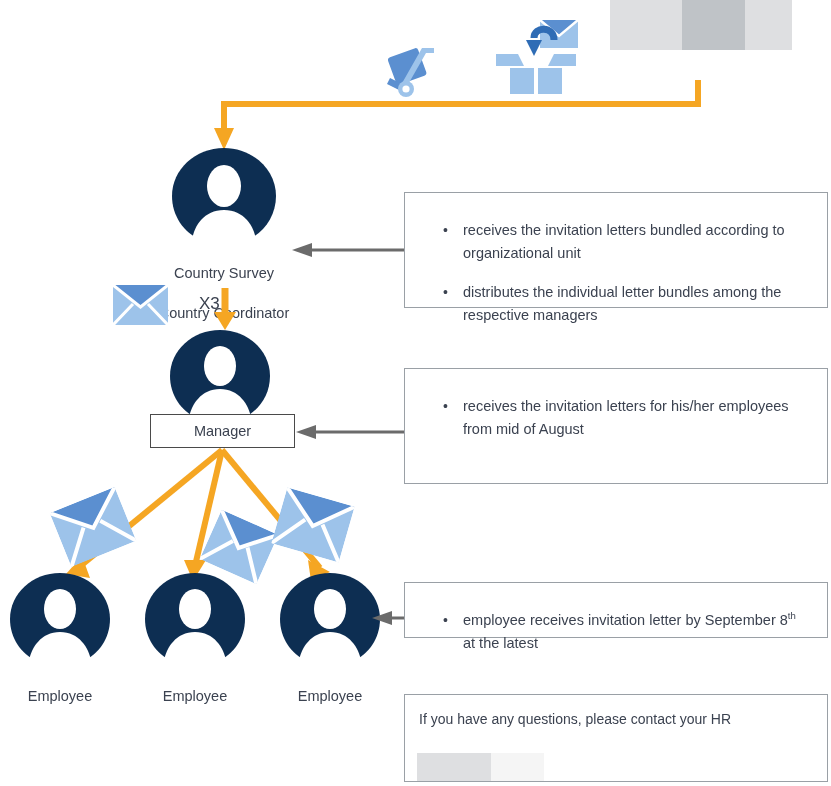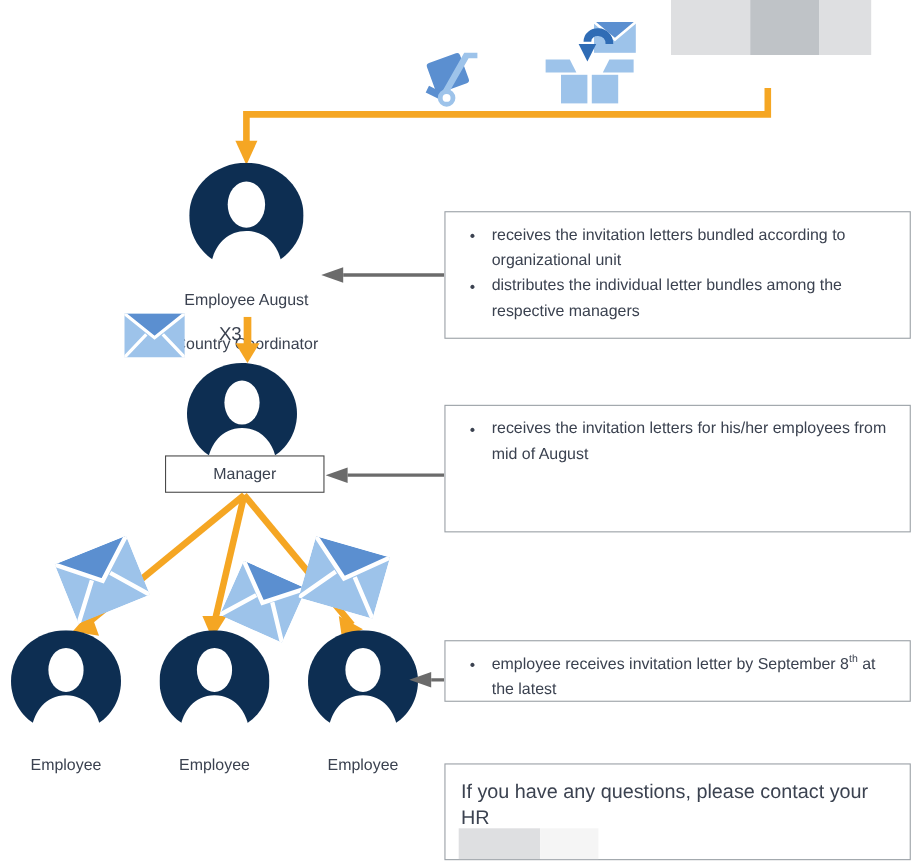--- a/index.html
+++ b/index.html
@@ -42,36 +42,36 @@
     box-sizing:border-box;
     padding:10px 12px 10px 16px;
   }
   .infobox ul{margin:0;padding:0;list-style:none;}
   .infobox li{
     position:relative;
     padding-left:26px;
     font-size:14.5px;
     line-height:23px;
     color:#3b4250;
-    margin:0;
+    margin:16px;
   }
   .infobox li::before{
     content:"\2022";
     position:absolute;left:6px;top:0;
     font-size:14px;color:#3b4250;
   }
   .plainbox{
     position:absolute;
     border:1px solid #9aa0a6;
     background:#ffffff;
     box-sizing:border-box;
     padding:12px 14px;
   }
   .plainbox p{
-    margin:0;font-size:18px;line-height:24px;color:#3b4250;
+    margin:0;font-size:14px;line-height:24px;color:#3b4250;
   }
   sup{font-size:0.66em;vertical-align:super;line-height:0;}
 
   .xlabel{
     position:absolute;font-size:17px;color:#3b4250;
   }
 </style>
 </head>
 <body>
 
@@ -120,21 +120,21 @@
 
   <div class="avatar" style="left:172px;top:148px;">
     <svg width="104" height="96" viewBox="0 0 104 96">
       <path d="M52 0 C80.7 0 104 21.5 104 48 C104 68 92 85 75 92 L29 92 C12 85 0 68 0 48 C0 21.5 23.3 0 52 0 Z" fill="#0d2e52"></path>
       <ellipse cx="52" cy="38" rx="17" ry="21" fill="#ffffff"></ellipse>
       <path d="M52 62 C72 62 82 78 84 92 L20 92 C22 78 32 62 52 62 Z" fill="#ffffff"></path>
     </svg>
   </div>
 
   <div class="plain-label" style="left:126px;top:243px;width:196px;">
-    <div>Employee August</div>
+    <div>Country Survey</div>
     <div>Country Coordinator</div>
   </div>
 
   <svg class="abs" style="left:292px;top:240px;" width="112" height="20" viewBox="0 0 112 20">
     <line x1="20" y1="10" x2="112" y2="10" stroke="#6b6b6b" stroke-width="3"></line>
     <path d="M0 10 L20 3 L20 17 Z" fill="#6b6b6b"></path>
   </svg>
 
   <div class="abs" style="left:113px;top:285px;width:55px;height:40px;">
     <svg width="55" height="40" viewBox="0 0 55 40">

